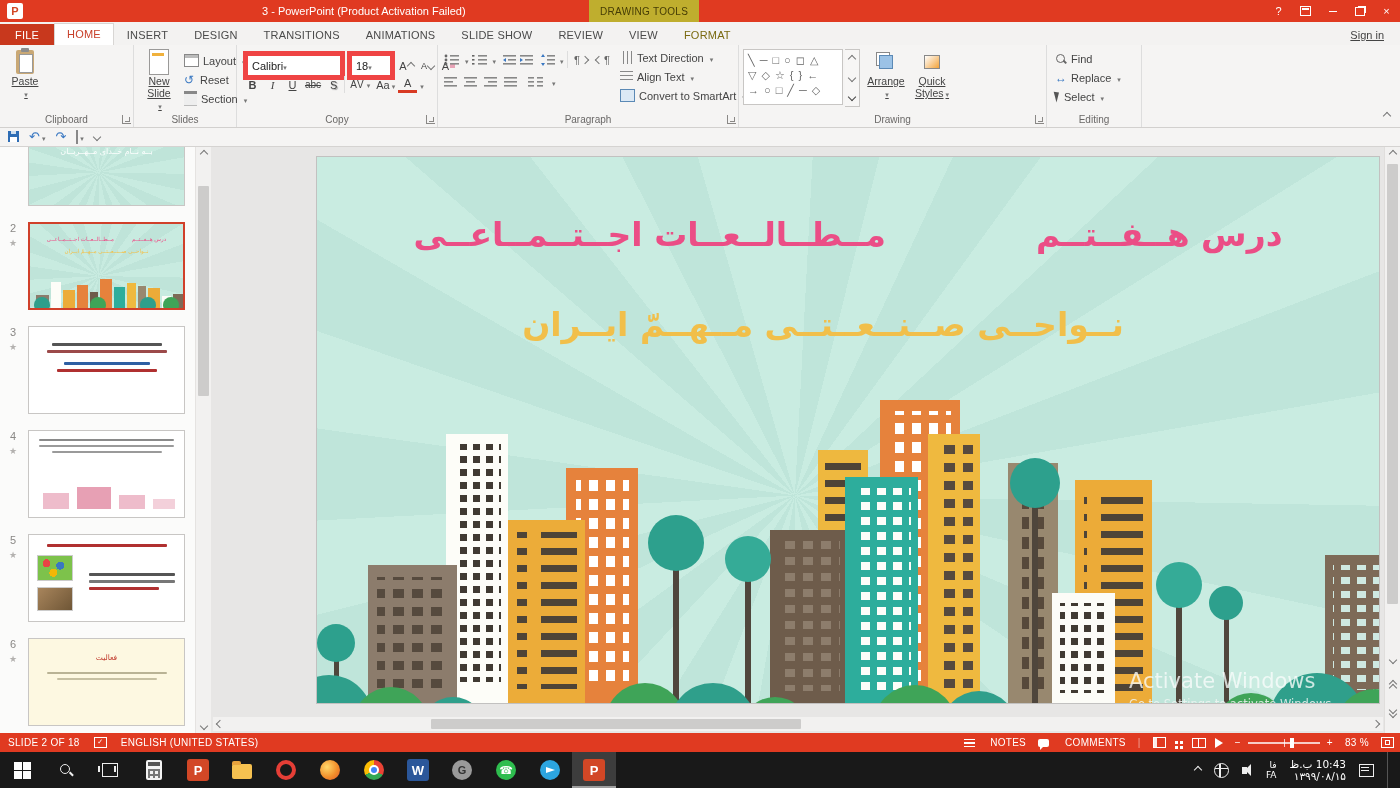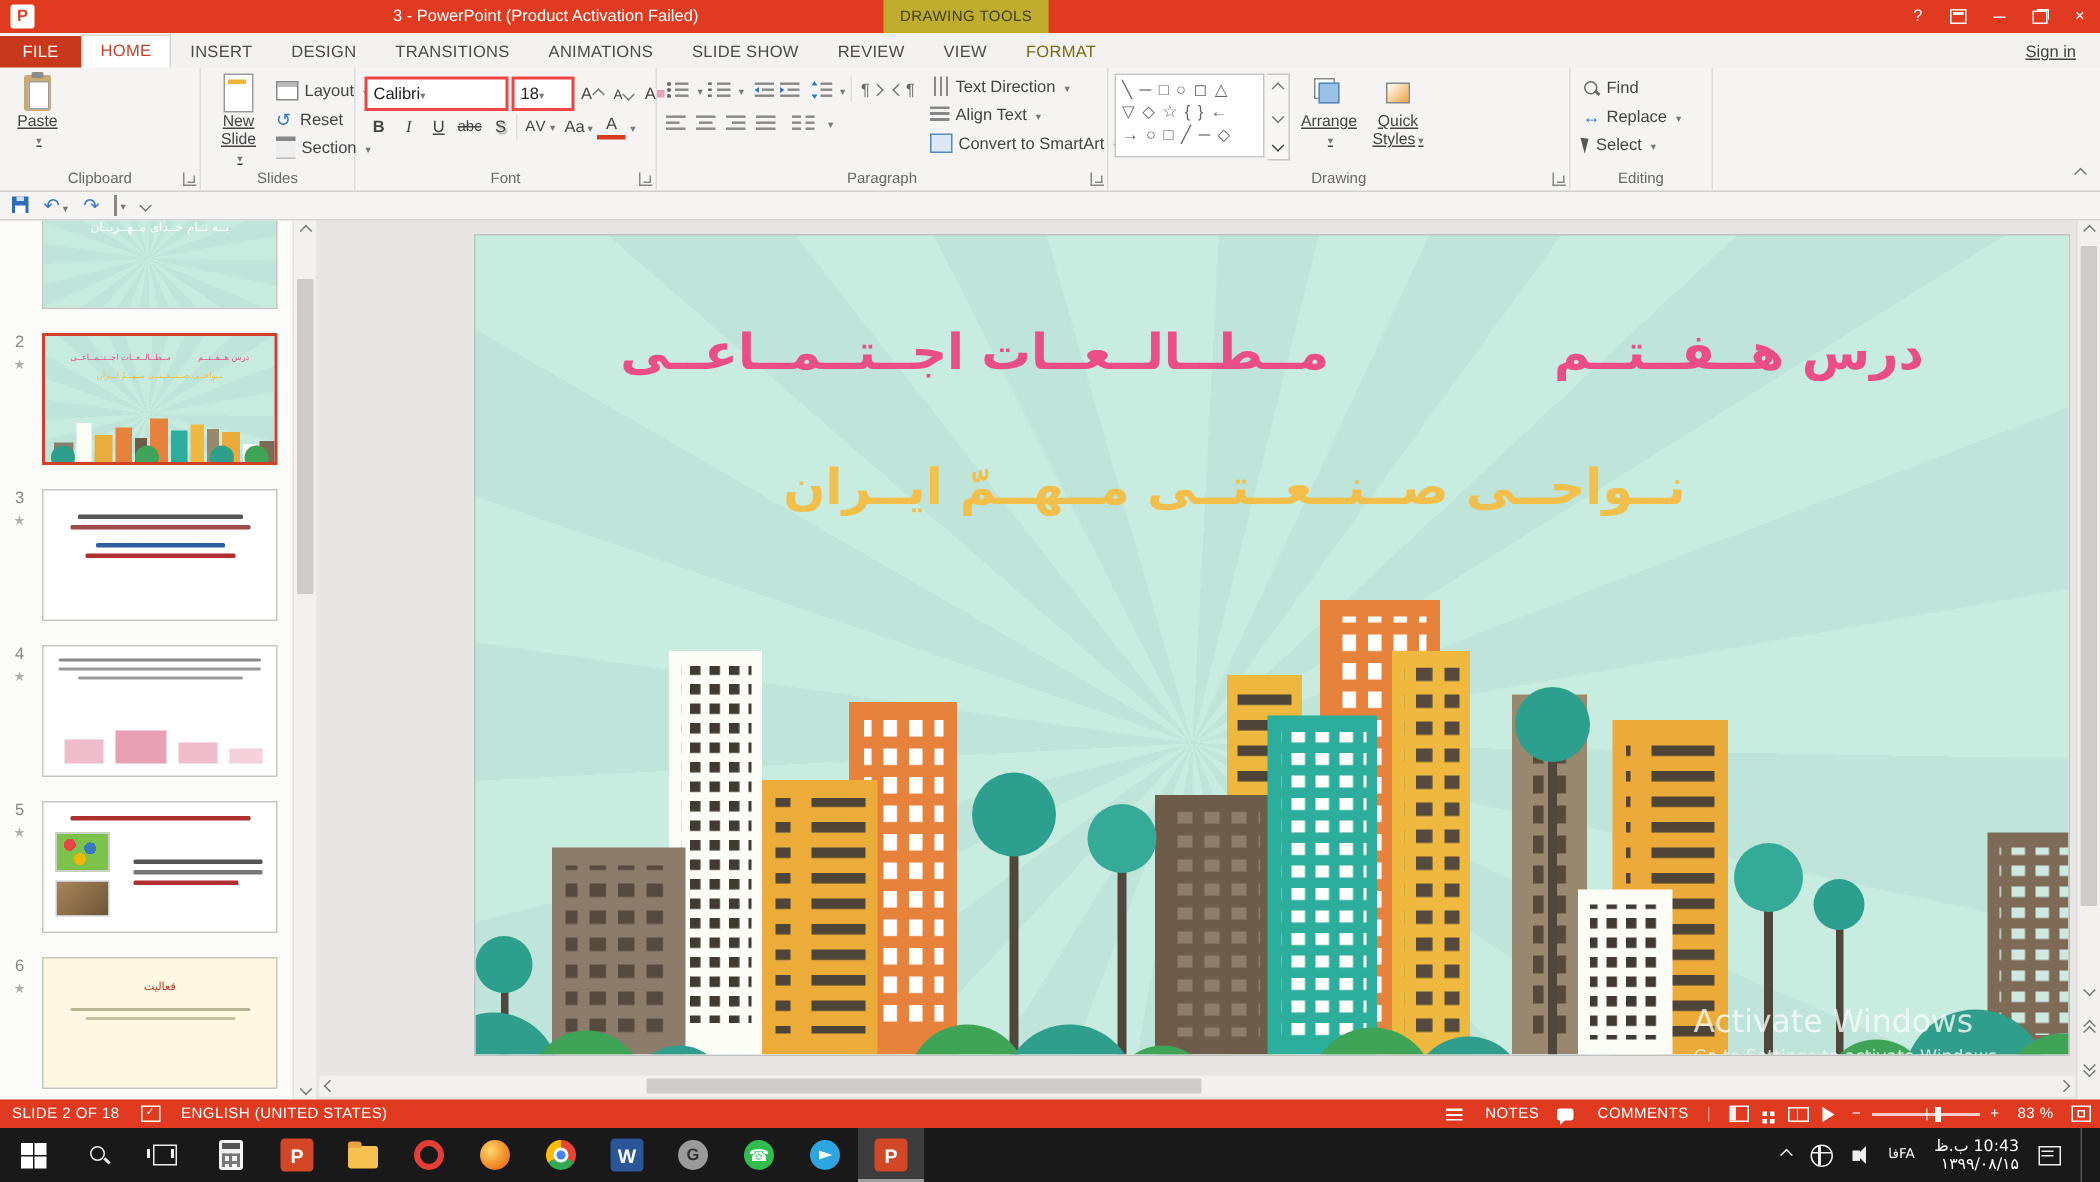--- a/index.html
+++ b/index.html
@@ -37,21 +37,21 @@
   
   .ribbon{position:absolute;left:0;top:45px;right:0;height:82px;background:#f5f4f3;border-bottom:1px solid #d2d0ce;display:flex;font-size:11px;color:#444;z-index:20;}
   .grp{position:relative;height:100%;border-right:1px solid #ddd;flex:0 0 auto;}
   .grp-label{position:absolute;bottom:2px;left:0;right:0;text-align:center;font-size:10px;color:#6a6867;}
   .launcher{position:absolute;right:2px;bottom:3px;width:8px;height:8px;border-left:1px solid #8a8886;border-bottom:1px solid #8a8886;}
   .launcher::after{content:"";position:absolute;right:1px;bottom:1px;width:4px;height:4px;border-right:1px solid #8a8886;border-bottom:1px solid #8a8886;}
   .bigbtn{position:absolute;width:46px;text-align:center;color:#444;text-decoration:underline;}
   .bigbtn .bb-ic{height:26px;display:flex;align-items:center;justify-content:center;}
   .bigbtn .bb-tx{font-size:10.5px;line-height:12px;}
   .srow{display:flex;align-items:center;gap:4px;height:19px;white-space:nowrap;}
-  .combo{height:19px;background:#fff;border:2px solid #ef4444;display:flex;align-items:center;font-size:11px;padding:0 4px;color:#222;}
+  .combo{height:19px;background:#fff;border:5px solid #ef4444;display:flex;align-items:center;font-size:11px;padding:0 4px;color:#222;}
   .combo .dd::after{margin-left:auto;}
   .fbtn{min-width:15px;height:17px;display:inline-flex;align-items:center;justify-content:center;padding:0 2px;}
   .ddrow{display:flex;align-items:center;gap:4px;height:19px;white-space:nowrap;}
 
   
   .i-clip{width:18px;height:24px;background:#c9a875;border-radius:2px;position:relative;}
   .i-clip::after{content:"";position:absolute;left:3px;top:4px;width:12px;height:17px;background:#fff;border:1px solid #999;}
   .i-clip::before{content:"";position:absolute;left:5px;top:-2px;width:8px;height:4px;background:#8c8c8c;border-radius:1px;z-index:1;}
   .g-cut::after{content:"✂";font-size:12px;color:#555;}
   .i-copy{width:10px;height:12px;border:1px solid #888;background:#fff;box-shadow:3px 3px 0 -1px #fff,3px 3px 0 0 #888;}
@@ -179,21 +179,21 @@
   .wapp{width:20px;height:20px;border-radius:50%;background:#2ebd4e;color:#fff;font-size:11px;display:flex;align-items:center;justify-content:center;}
   .wapp::after{content:"☎";}
   .tele{width:20px;height:20px;border-radius:50%;background:#2ca5e0;position:relative;}
   .tele::after{content:"";position:absolute;left:6px;top:7px;width:0;height:0;border-left:9px solid #fff;border-top:3.5px solid transparent;border-bottom:3.5px solid transparent;}
   .tray{margin-left:auto;display:flex;align-items:center;gap:13px;padding-right:8px;font-size:10px;}
   .i-globe{width:13px;height:13px;border:1.4px solid #eee;border-radius:50%;position:relative;}
   .i-globe::after{content:"";position:absolute;left:0;right:0;top:4.5px;height:1.2px;background:#eee;}
   .i-globe::before{content:"";position:absolute;left:4.5px;top:0;bottom:0;width:1.2px;background:#eee;}
   .i-vol{width:5px;height:7px;background:#eee;position:relative;margin-right:6px;}
   .i-vol::after{content:"";position:absolute;left:3px;top:-3px;border-right:6px solid #eee;border-top:6px solid transparent;border-bottom:6px solid transparent;}
-  .lang{display:flex;flex-direction:row;align-items:flex-end;line-height:10px;font-size:9px;}
+  .lang{display:flex;flex-direction:column;align-items:flex-end;line-height:10px;font-size:9px;}
   .clock{display:flex;flex-direction:column;align-items:flex-end;line-height:12px;font-size:10.5px;}
   .i-ac{width:13px;height:11px;border:1.4px solid #eee;position:relative;}
   .i-ac::after{content:"";position:absolute;left:1px;top:2px;width:8px;height:1.2px;background:#eee;box-shadow:0 3px 0 #eee;}
   .showdesk{width:4px;border-left:1px solid #555;}
 </style>
 </head>
 <body>
 
 <div class="screen">
 
@@ -304,21 +304,21 @@
           </span>
         <span class="fbtn">
             <span>Aa</span>
             <span class="dd"></span>
           </span>
         <span class="fbtn" style="border-bottom:3px solid #d83a23;height:14px">
             <span>A</span>
           </span>
           <span class="dd"></span>
       </div>
-      <div class="grp-label">Font</div>
+      <div class="grp-label">Copy</div>
       <span class="launcher"></span>
     </div>
 
     <div class="grp" style="width:300px">
       <div style="position:absolute;left:6px;top:6px;display:flex;gap:3px;align-items:center">
         <svg class="barsvg" width="16" height="12">
             <circle cx="2" cy="2" r="1.4" fill="#666"></circle>
             <rect x="6" y="1" width="9" height="1.6" fill="#888"></rect>
             <circle cx="2" cy="6" r="1.4" fill="#666"></circle>
             <rect x="6" y="5" width="9" height="1.6" fill="#888"></rect>

